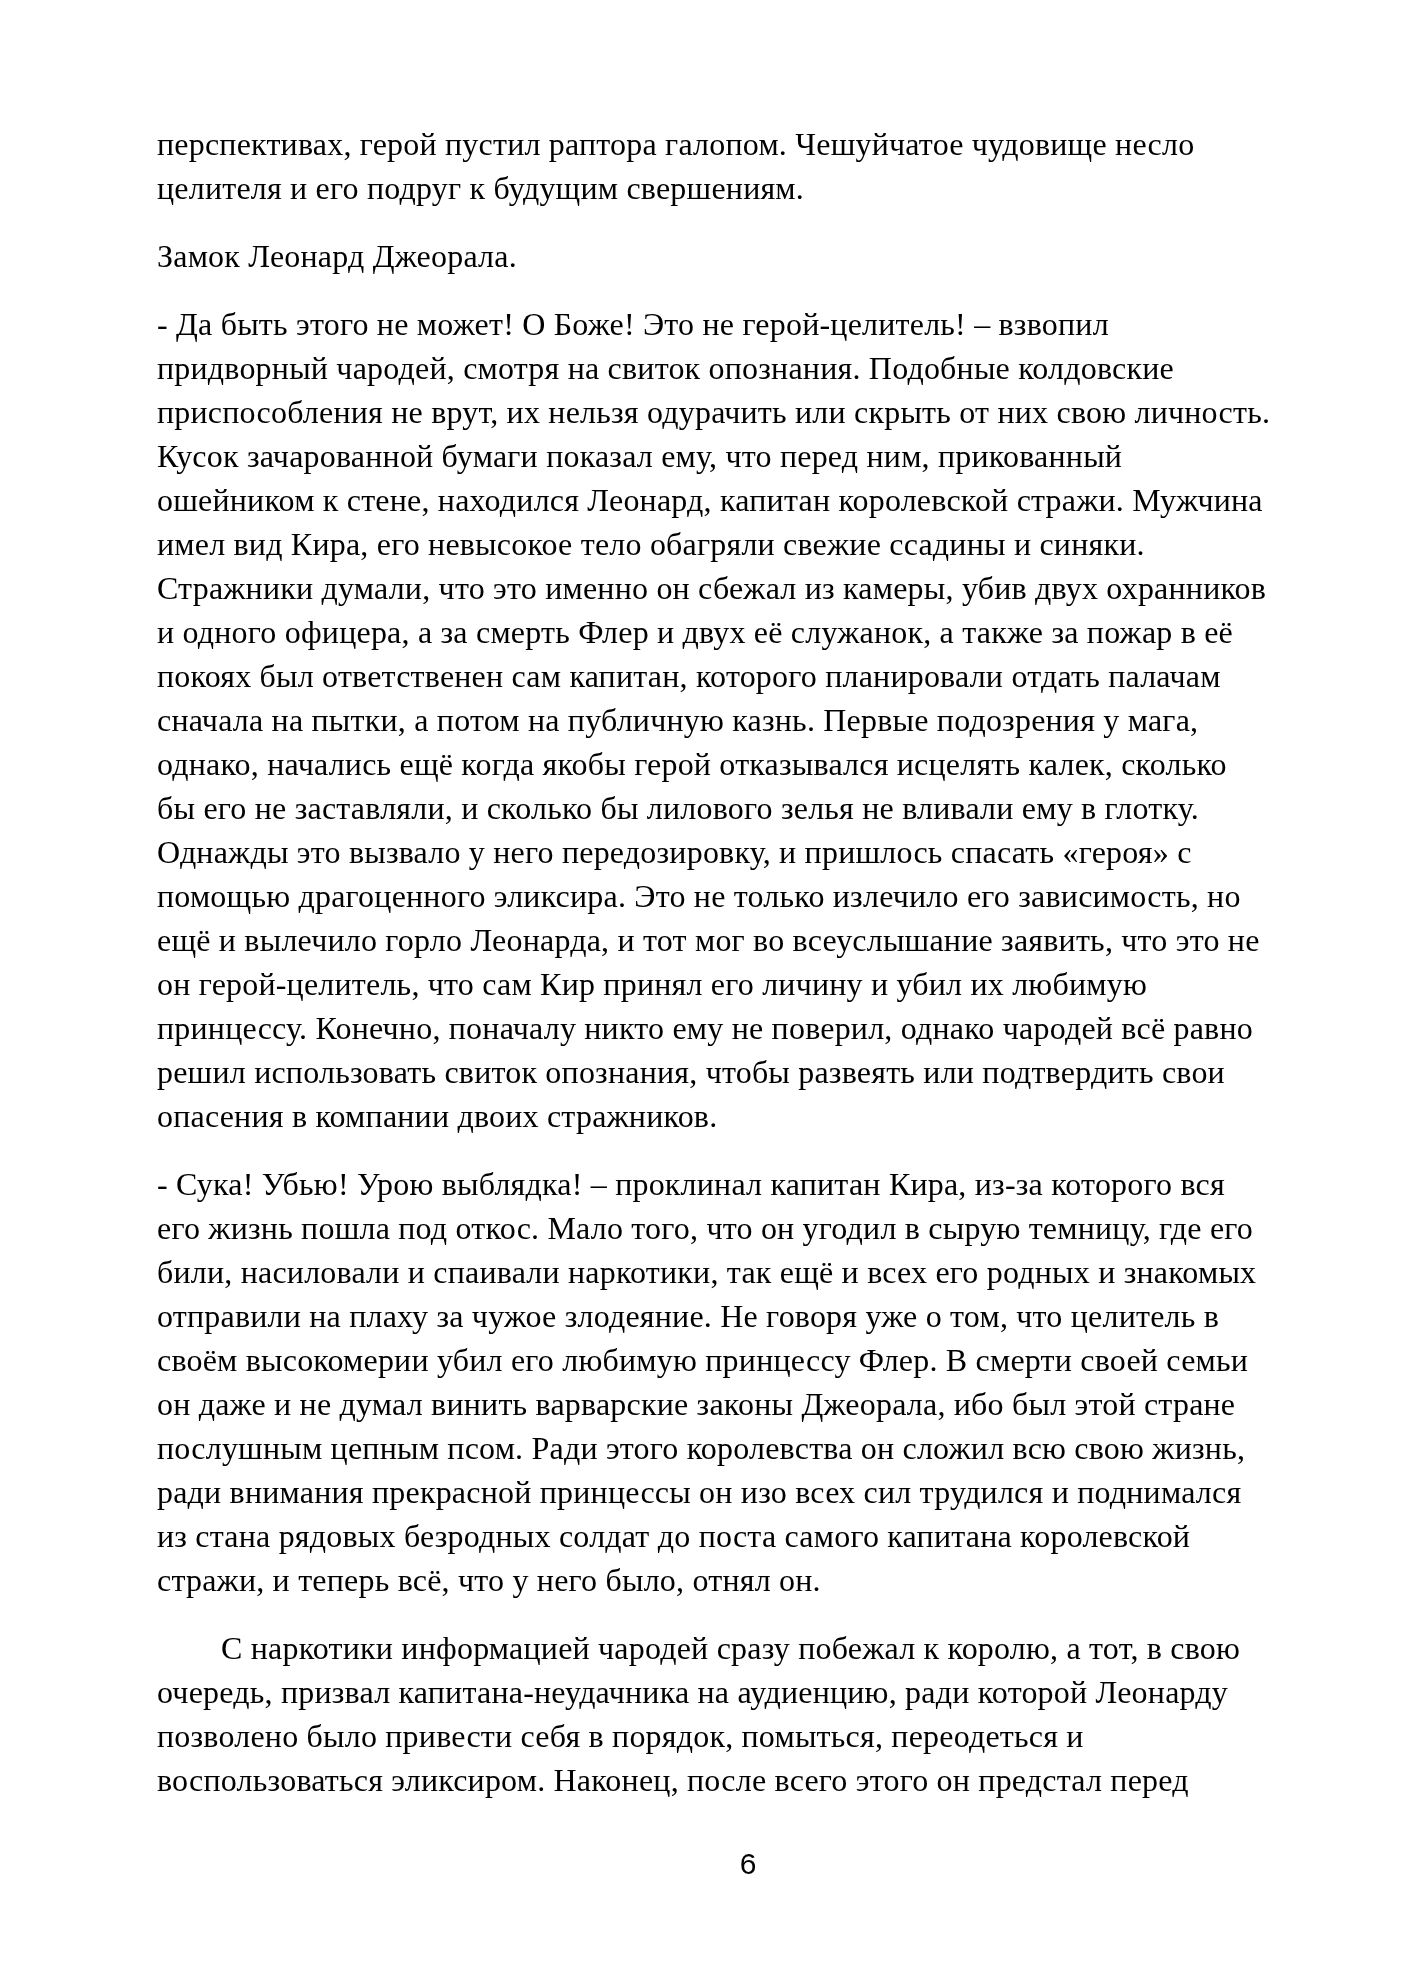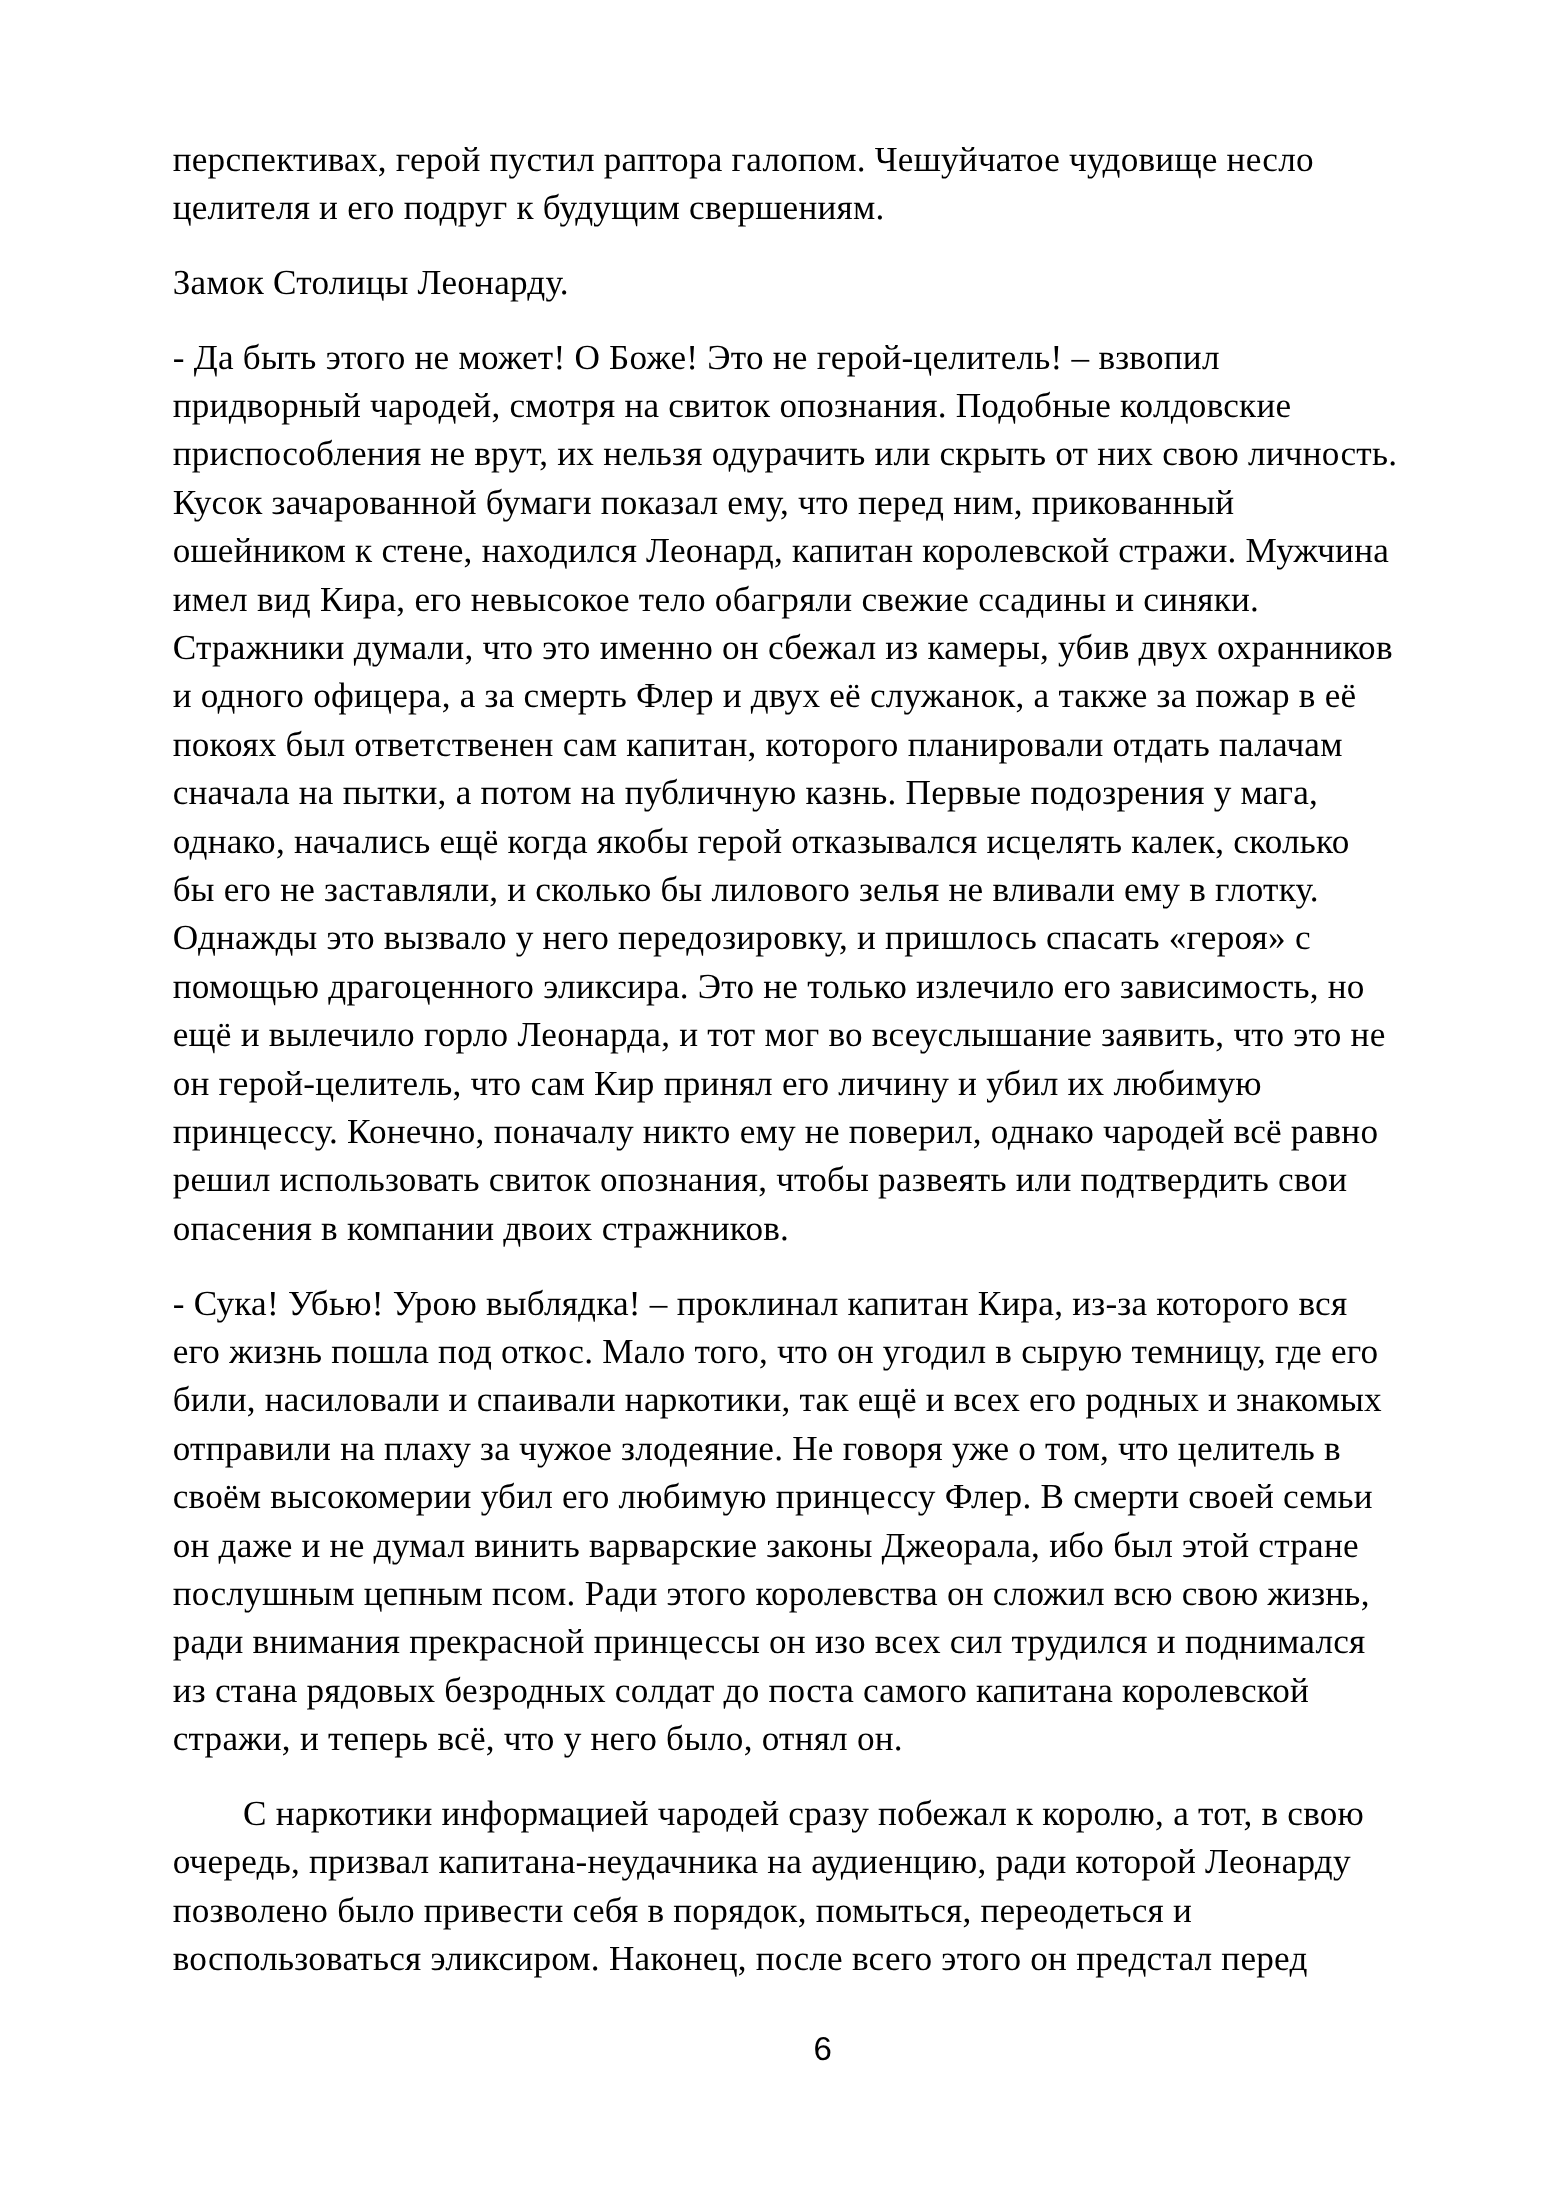--- a/index.html
+++ b/index.html
@@ -44,19 +44,19 @@
     line-height: 36px;
     color: #000000;
   }
 </style>
 </head>
 <body>
 
 <div class="page">
   <div class="content">
     <p>перспективах, герой пустил раптора галопом. Чешуйчатое чудовище несло целителя и его подруг к будущим свершениям.</p>
-    <p>Замок Столицы Леонарду.</p>
+    <p>Замок Леонард Джеорала.</p>
     <p>- Да быть этого не может! О Боже! Это не герой-целитель! – взвопил придворный чародей, смотря на свиток опознания. Подобные колдовские приспособления не врут, их нельзя одурачить или скрыть от них свою личность. Кусок зачарованной бумаги показал ему, что перед ним, прикованный ошейником к стене, находился Леонард, капитан королевской стражи. Мужчина имел вид Кира, его невысокое тело обагряли свежие ссадины и синяки. Стражники думали, что это именно он сбежал из камеры, убив двух охранников и одного офицера, а за смерть Флер и двух её служанок, а также за пожар в её покоях был ответственен сам капитан, которого планировали отдать палачам сначала на пытки, а потом на публичную казнь. Первые подозрения у мага, однако, начались ещё когда якобы герой отказывался исцелять калек, сколько бы его не заставляли, и сколько бы лилового зелья не вливали ему в глотку. Однажды это вызвало у него передозировку, и пришлось спасать «героя» с помощью драгоценного эликсира. Это не только излечило его зависимость, но ещё и вылечило горло Леонарда, и тот мог во всеуслышание заявить, что это не он герой-целитель, что сам Кир принял его личину и убил их любимую принцессу. Конечно, поначалу никто ему не поверил, однако чародей всё равно решил использовать свиток опознания, чтобы развеять или подтвердить свои опасения в компании двоих стражников.</p>
     <p>- Сука! Убью! Урою выблядка! – проклинал капитан Кира, из-за которого вся его жизнь пошла под откос. Мало того, что он угодил в сырую темницу, где его били, насиловали и спаивали наркотики, так ещё и всех его родных и знакомых отправили на плаху за чужое злодеяние. Не говоря уже о том, что целитель в своём высокомерии убил его любимую принцессу Флер. В смерти своей семьи он даже и не думал винить варварские законы Джеорала, ибо был этой стране послушным цепным псом. Ради этого королевства он сложил всю свою жизнь, ради внимания прекрасной принцессы он изо всех сил трудился и поднимался из стана рядовых безродных солдат до поста самого капитана королевской стражи, и теперь всё, что у него было, отнял он.</p>
     <p class="indent">С наркотики информацией чародей сразу побежал к королю, а тот, в свою очередь, призвал капитана-неудачника на аудиенцию, ради которой Леонарду позволено было привести себя в порядок, помыться, переодеться и воспользоваться эликсиром. Наконец, после всего этого он предстал перед</p>
   </div>
   <div class="page-number">6</div>
 </div>
 
 </body></html>

